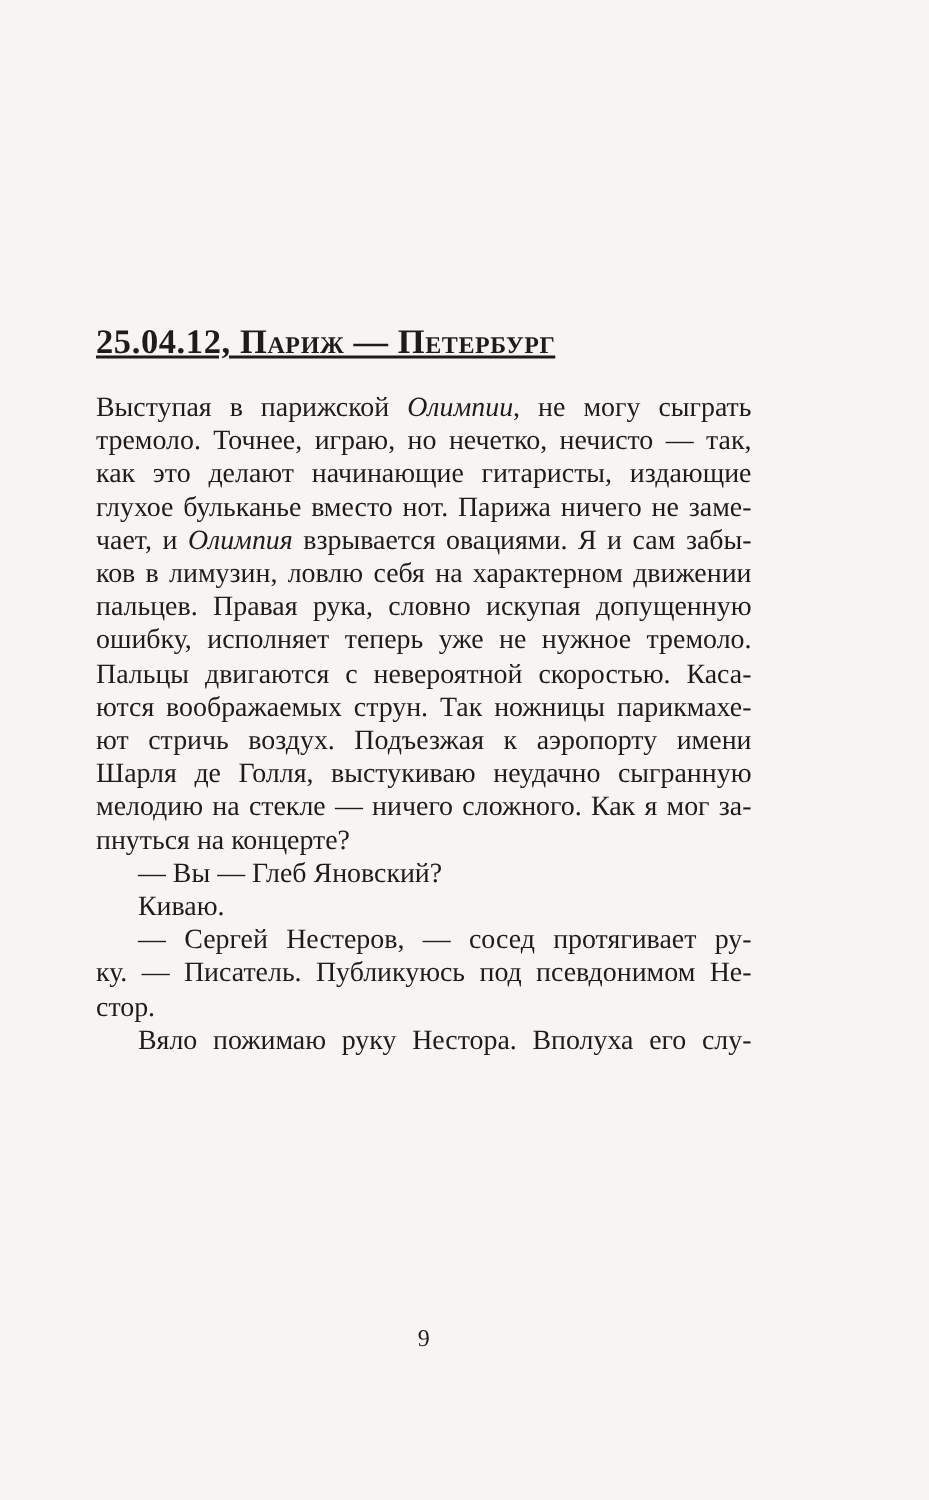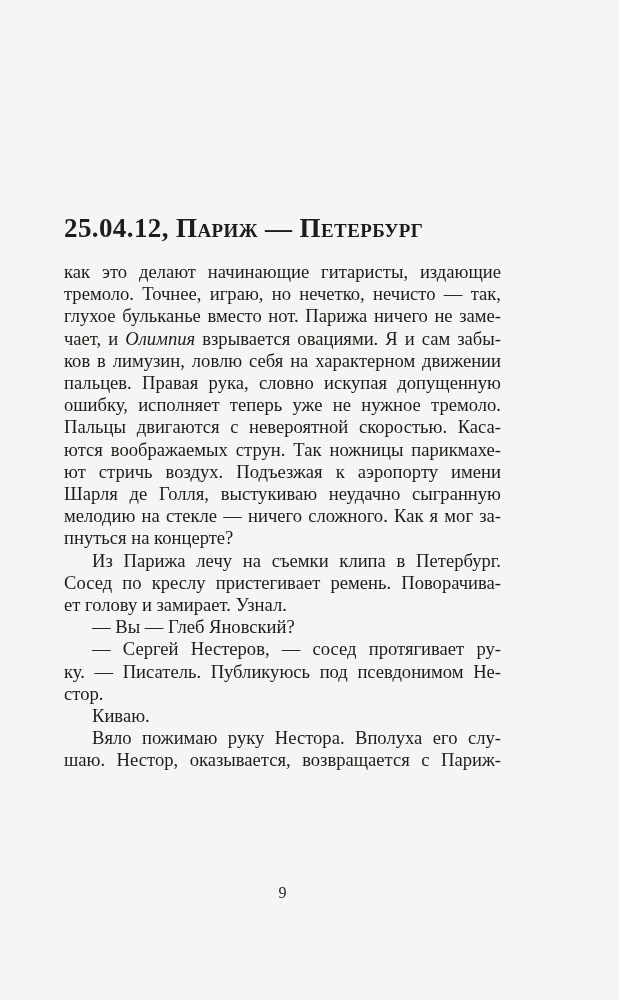--- a/index.html
+++ b/index.html
@@ -11,22 +11,22 @@
     width:619px;height:1000px;
     background:var(--bg);
     font-family:"Liberation Serif","DejaVu Serif",serif;
   }
   .sheet{
     position:relative;width:619px;height:1000px;overflow:hidden;
     color:var(--ink);
   }
   .heading{
     position:absolute;left:64px;top:215px;margin:0;
-    font-size:27px;line-height:26px;font-weight:bold;
-    font-variant:small-caps;letter-spacing:0.4px;white-space:nowrap;
+    font-size:23px;line-height:26px;font-weight:bold;
+    font-variant:small-caps;letter-spacing:0.4px;white-space:nowrap;text-decoration:underline;
   }
   .textblock{
     position:absolute;left:64px;top:261px;width:437px;
   }
   .line{
     font-size:18.6px;line-height:22.2px;
     text-align:justify;text-align-last:justify;
   }
   .line.noj{text-align:left;text-align-last:left;}
   .line.ind{text-indent:28px;}
@@ -37,50 +37,45 @@
   }
 </style>
 </head>
 <body>
 
 <div class="sheet">
   <h1 class="heading">25.04.12, Париж — Петербург</h1>
 
   <div class="textblock" id="textblock">
       <div>
+        <div class="line"><span>Выступая в парижской </span><span class="it">Олимпии</span><span>, не могу сыграть</span></div>
+        <div class="line"><span>тремоло. Точнее, играю, но нечетко, нечисто — так,</span></div>
         <div class="line"><span>как это делают начинающие гитаристы, издающие</span></div>
-        <div class="line"><span>тремоло. Точнее, играю, но нечетко, нечисто — так,</span></div>
         <div class="line"><span>глухое бульканье вместо нот. Парижа ничего не заме-</span></div>
         <div class="line"><span>чает, и </span><span class="it">Олимпия</span><span> взрывается овациями. Я и сам забы-</span></div>
         <div class="line"><span>ков в лимузин, ловлю себя на характерном движении</span></div>
         <div class="line"><span>пальцев. Правая рука, словно искупая допущенную</span></div>
         <div class="line"><span>ошибку, исполняет теперь уже не нужное тремоло.</span></div>
         <div class="line"><span>Пальцы двигаются с невероятной скоростью. Каса-</span></div>
         <div class="line"><span>ются воображаемых струн. Так ножницы парикмахе-</span></div>
         <div class="line"><span>ют стричь воздух. Подъезжая к аэропорту имени</span></div>
         <div class="line"><span>Шарля де Голля, выстукиваю неудачно сыгранную</span></div>
         <div class="line"><span>мелодию на стекле — ничего сложного. Как я мог за-</span></div>
         <div class="line noj"><span>пнуться на концерте?</span></div>
       </div>
       <div>
-        <div class="line ind"><span>Из Парижа лечу на съемки клипа в Петербург.</span></div>
-        <div class="line"><span>Сосед по креслу пристегивает ремень. Поворачива-</span></div>
-        <div class="line noj"><span>ет голову и замирает. Узнал.</span></div>
+        <div class="line ind noj"><span>— Вы — Глеб Яновский?</span></div>
       </div>
       <div>
-        <div class="line ind noj"><span>— Вы — Глеб Яновский?</span></div>
+        <div class="line ind noj"><span>Киваю.</span></div>
       </div>
       <div>
         <div class="line ind"><span>— Сергей Нестеров, — сосед протягивает ру-</span></div>
         <div class="line"><span>ку. — Писатель. Публикуюсь под псевдонимом Не-</span></div>
         <div class="line noj"><span>стор.</span></div>
       </div>
       <div>
-        <div class="line ind noj"><span>Киваю.</span></div>
-      </div>
-      <div>
         <div class="line ind"><span>Вяло пожимаю руку Нестора. Вполуха его слу-</span></div>
-        <div class="line"><span>шаю. Нестор, оказывается, возвращается с Париж-</span></div>
       </div>
     </div>
 
   <div class="pageno">9</div>
 </div>
 
 </body></html>

